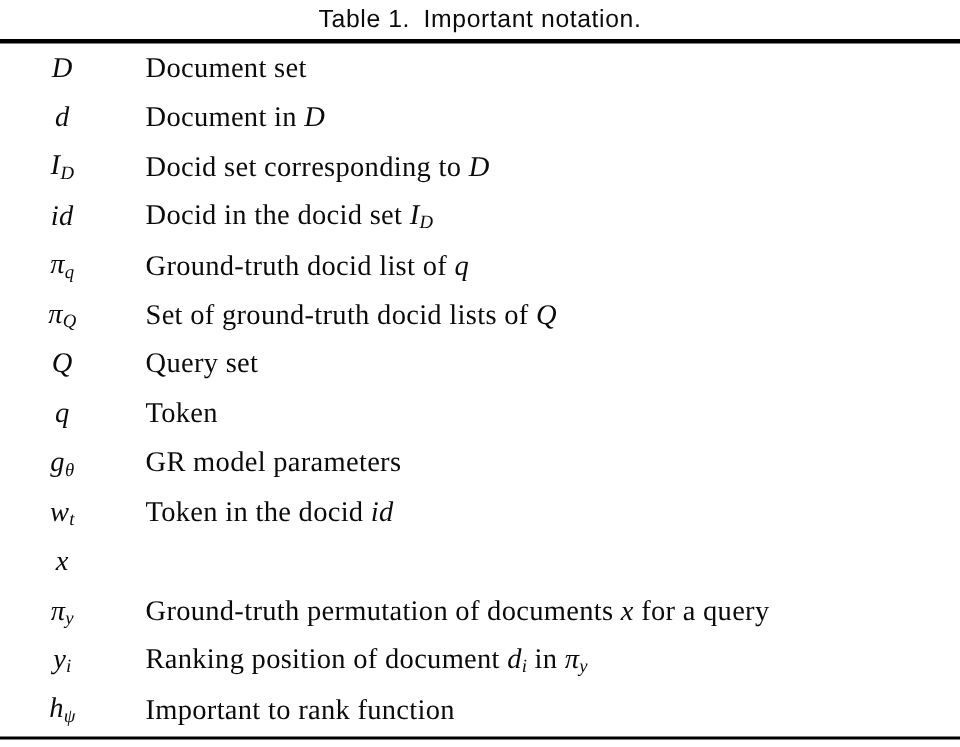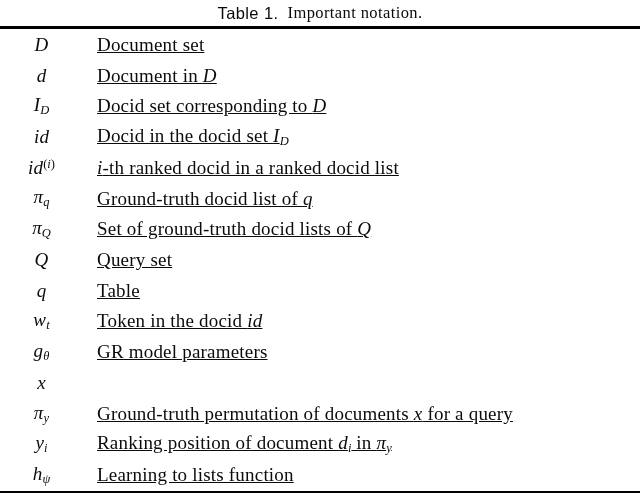--- a/index.html
+++ b/index.html
@@ -20,21 +20,20 @@
     display: flex;
     justify-content: center;
     align-items: center;
     font-family: "Liberation Sans", "DejaVu Sans", sans-serif;
     font-size: 16.5px;
     letter-spacing: 0.4px;
     color: #0b0b0b;
   }
   .caption .cap-title {
     margin-left: 9px;
-    font-family: Liberation Serif, serif;
   }
   .rule {
     height: 2.5px;
     background: #000000;
   }
   .tbl {
     height: 462px;
     display: flex;
     flex-direction: column;
     padding-top: 1px;
@@ -50,21 +49,20 @@
   }
   .sym {
     width: 83px;
     text-align: center;
     flex: 0 0 83px;
   }
   .desc {
     flex: 1;
     padding-left: 14px;
     white-space: nowrap;
-    text-decoration: underline;
   }
   sub, sup {
     font-size: 12.5px;
     letter-spacing: 0;
   }
   sub { vertical-align: -0.25em; }
   sup { vertical-align: 0.45em; }
   i { font-style: italic; }
 </style>
 </head>
@@ -90,69 +88,65 @@
   <div class="row">
     <div class="sym"><i>I<sub>D</sub></i></div>
     <div class="desc">Docid set corresponding to <i>D</i></div>
   </div>
 
   <div class="row">
     <div class="sym"><i>id</i></div>
     <div class="desc">Docid in the docid set <i>I<sub>D</sub></i></div>
   </div>
 
-  <div class="row">
-    <div class="sym"><i>id</i><sup>(<i>i</i>)</sup></div>
-    <div class="desc"><i>i</i>-th ranked docid in a ranked docid list</div>
-  </div>
 
   <div class="row">
     <div class="sym"><i>π<sub>q</sub></i></div>
     <div class="desc">Ground-truth docid list of <i>q</i></div>
   </div>
 
   <div class="row">
     <div class="sym"><i>π<sub>Q</sub></i></div>
     <div class="desc">Set of ground-truth docid lists of <i>Q</i></div>
   </div>
 
   <div class="row">
     <div class="sym"><i>Q</i></div>
     <div class="desc">Query set</div>
   </div>
 
   <div class="row">
     <div class="sym"><i>q</i></div>
-    <div class="desc">Table</div>
+    <div class="desc">Token</div>
+  </div>
+
+  <div class="row">
+    <div class="sym"><i>g<sub>θ</sub></i></div>
+    <div class="desc">GR model parameters</div>
   </div>
 
   <div class="row">
     <div class="sym"><i>w<sub>t</sub></i></div>
     <div class="desc">Token in the docid <i>id</i></div>
-  </div>
-
-  <div class="row">
-    <div class="sym"><i>g<sub>θ</sub></i></div>
-    <div class="desc">GR model parameters</div>
   </div>
 
   <div class="row">
     <div class="sym"><i>x</i></div>
   </div>
 
   <div class="row">
     <div class="sym"><i>π<sub>y</sub></i></div>
     <div class="desc">Ground-truth permutation of documents <i>x</i> for a query</div>
   </div>
 
   <div class="row">
     <div class="sym"><i>y<sub>i</sub></i></div>
     <div class="desc">Ranking position of document <i>d<sub>i</sub></i> in <i>π<sub>y</sub></i></div>
   </div>
 
 
   <div class="row">
     <div class="sym"><i>h<sub>ψ</sub></i></div>
-    <div class="desc">Learning to lists function</div>
+    <div class="desc">Important to rank function</div>
   </div>
 </div>
   <div class="rule"></div>
 </div>
 
 </body></html>

